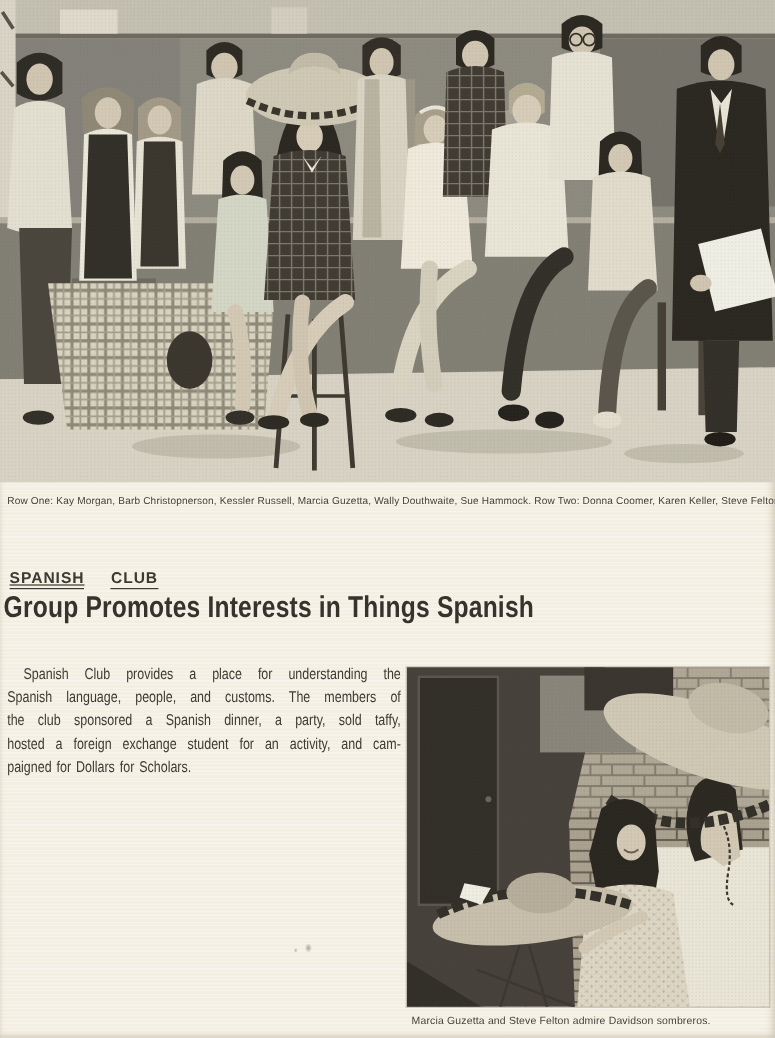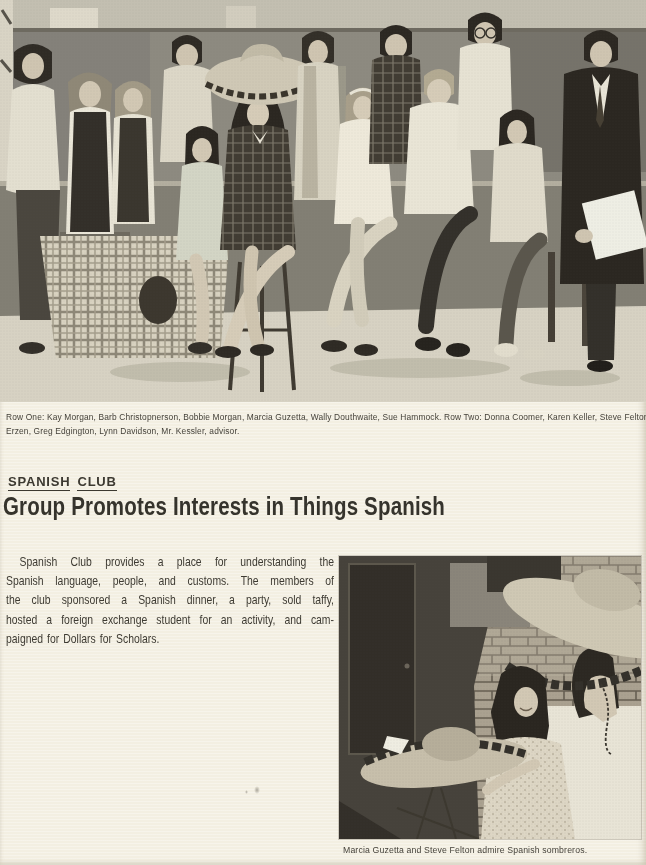--- a/index.html
+++ b/index.html
@@ -19,21 +19,21 @@
     position:absolute;left:6px;top:411px;width:640px;height:30px;overflow:hidden;
     font-size:8.4px;line-height:13.6px;color:#45423a;letter-spacing:.15px;
   }
   .caption1 .ln{white-space:nowrap;overflow:hidden;}
   .cap-italic{}
   .section-label{
     position:absolute;left:8px;top:474px;
     font-size:13px;font-weight:bold;letter-spacing:.8px;color:#3c3931;
   }
   .section-label span{border-bottom:1.5px solid #3c3931;padding-bottom:1px;}
-  .section-label .w1{margin-right:7px;}
+  .section-label .w1{margin-right:22px;text-decoration:underline;}
   .headline{
     position:absolute;left:3px;top:492px;white-space:nowrap;
     font-size:25px;font-weight:bold;color:#35332c;letter-spacing:.2px;
     transform:scaleX(.82);transform-origin:0 0;
   }
   .article{
     position:absolute;left:6px;top:552px;width:410px;
     transform:scaleX(.8);transform-origin:0 0;
     font-size:13px;line-height:19.2px;color:#3e3b33;word-spacing:1.5px;
   }
@@ -220,22 +220,21 @@
           <path d="M586 284h30l-2 76h-26z" fill="#33302a"></path>
           <ellipse cx="600" cy="366" rx="13" ry="6" fill="#211e1a"></ellipse>
         </g>
       </g>
 
       <rect x="0" y="0" width="646" height="402" fill="url(#halftone)"></rect>
     </svg>
   </div>
 
   <div class="caption1">
-    <div class="ln"><span class="cap-italic">Row One:</span> <span>Kay Morgan, Barb Christopnerson, Bobbie Morgan, Marcia Guzetta, Wally Douthwaite, Sue Hammock.</span> <span class="cap-italic">Row Two:</span> <span>Donna Coomer, Karen Keller, Steve Felton, Diane</span></div>
-    <div class="ln">Erzen, Greg Edgington, Lynn Davidson, Mr. Kessler, advisor.</div>
+    <div class="ln"><span class="cap-italic">Row One:</span> <span>Kay Morgan, Barb Christopnerson, Kessler Russell, Marcia Guzetta, Wally Douthwaite, Sue Hammock.</span> <span class="cap-italic">Row Two:</span> <span>Donna Coomer, Karen Keller, Steve Felton, Diane</span></div>
   </div>
 
   <div class="section-label">
     <span class="w1">SPANISH</span><span>CLUB</span>
   </div>
   <div class="headline">Group Promotes Interests in Things Spanish</div>
 
   <div class="article">
     <div class="aline first">Spanish Club provides a place for understanding the</div>
     <div class="aline">Spanish language, people, and customs. The members of</div>
@@ -298,17 +297,17 @@
         <ellipse cx="105" cy="207" rx="84" ry="23" fill="#c7bfab" transform="rotate(-7 105 207)"></ellipse>
         <path d="M26 206q76-34 160-8" stroke="#33302a" stroke-width="8" fill="none" stroke-dasharray="9 4"></path>
         <ellipse cx="112" cy="188" rx="29" ry="17" fill="#b6ae9a"></ellipse>
         <path d="M48 180l22 4-8 14-18-6z" fill="#efede2"></path>
       </g>
 
       <rect x="0" y="0" width="302" height="283" fill="url(#halftone2)"></rect>
     </svg>
   </div>
 
-  <div class="caption2">Marcia Guzetta and Steve Felton admire Spanish sombreros.</div>
+  <div class="caption2">Marcia Guzetta and Steve Felton admire Davidson sombreros.</div>
 
   <div class="smudge"></div>
 
 </div>
 
 </body></html>

